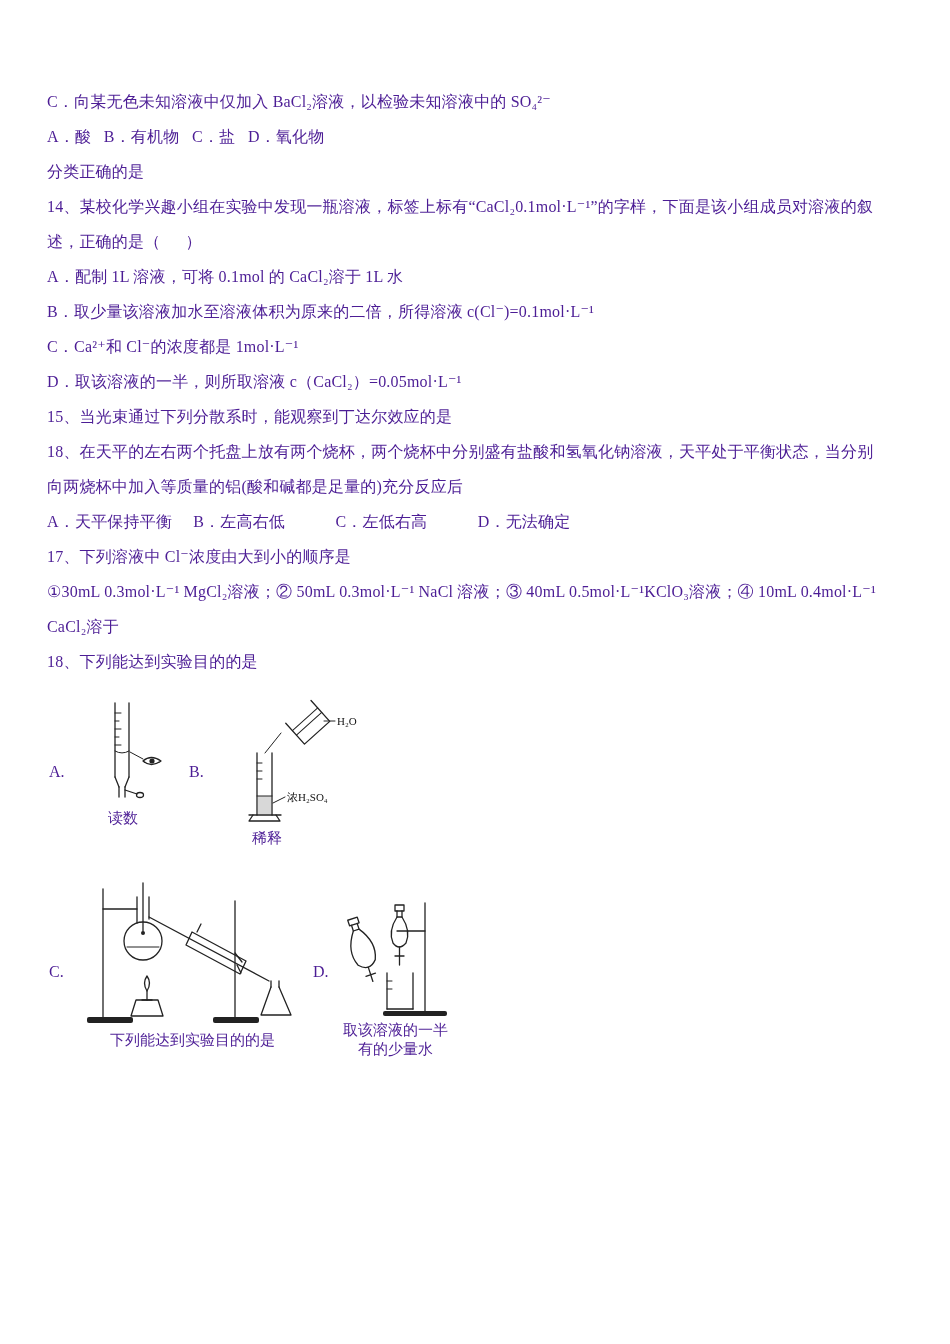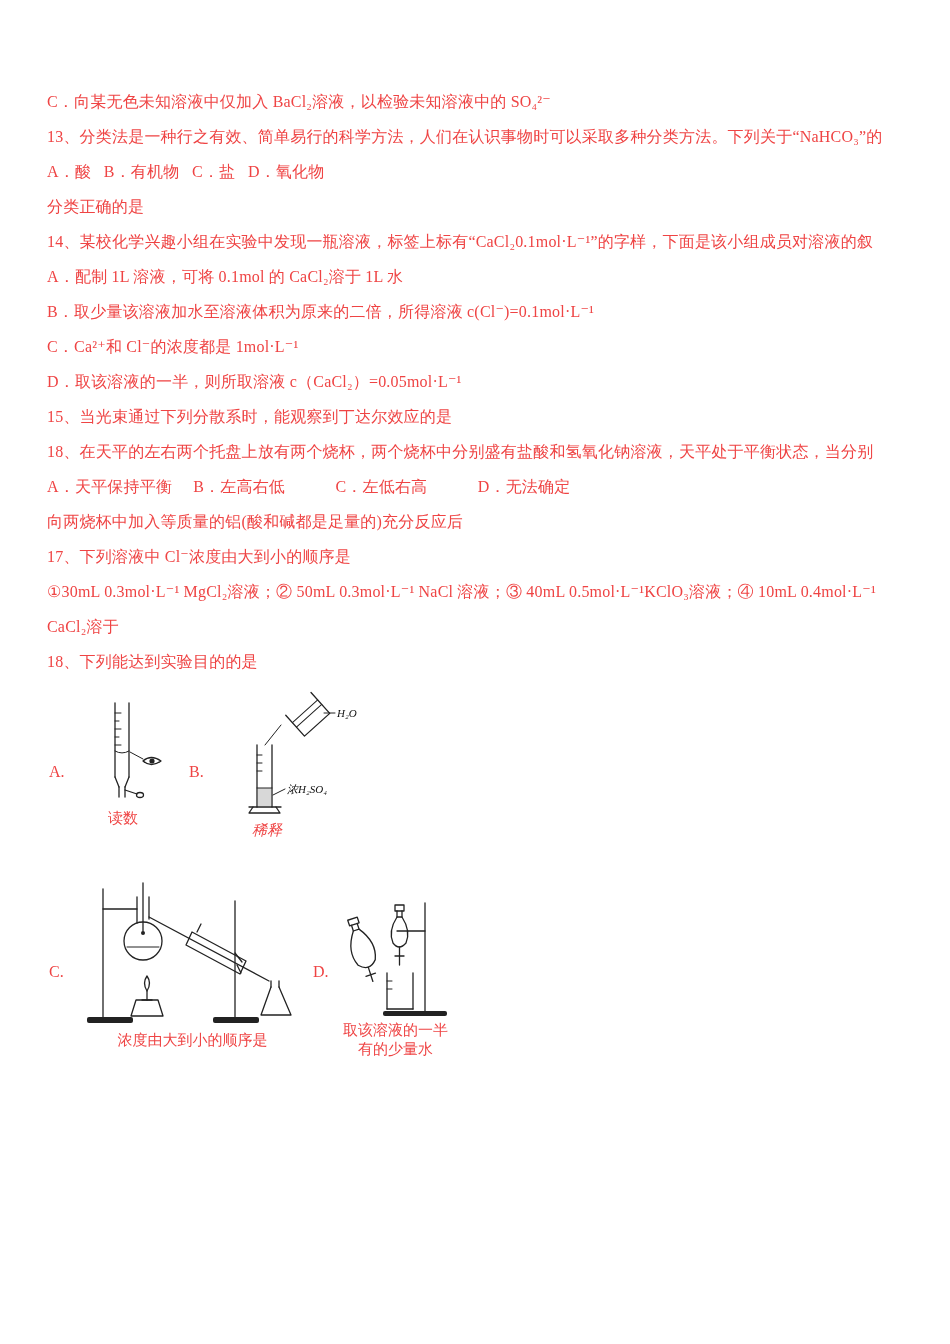--- a/index.html
+++ b/index.html
@@ -1,19 +1,19 @@
 <!DOCTYPE html>
 <html><head>
 <meta charset="utf-8">
 <style>
   * { box-sizing: border-box; }
   html, body { margin: 0; padding: 0; background: #ffffff; }
   .page {
     width: 950px; height: 1344px; margin: 0 auto; background: #ffffff;
-    position: relative; overflow: hidden; color: #ef4444;
+    position: relative; overflow: hidden; color: #4c1d95;
     font-family: "Liberation Serif", "DejaVu Serif", serif;
   }
   .content { position: absolute; left: 47px; top: 84px; right: 44px; }
   .line {
     font-size: 16px; line-height: 35px; white-space: pre-wrap;
     letter-spacing: 0.2px;
   }
   .figs { position: relative; margin-top: 6px; height: 520px; }
   .figlabel { position: absolute; font-size: 16px; }
   .figure { position: absolute; }
@@ -26,32 +26,32 @@
   .blk { fill: #222; stroke: none; }
   .liq { fill: #d8d8d8; stroke: none; }
   .svgtext { font-size: 11px; fill: #111; font-family: "Liberation Serif", "DejaVu Serif", serif; }
 </style>
 </head>
 <body>
 
 <div class="page">
   <div class="content">
     <div class="line">C．向某无色未知溶液中仅加入 BaCl₂溶液，以检验未知溶液中的 SO₄²⁻</div>
-    <div class="line">13、分类法是一种行之有效、简单易行的科学方法，人们在认识事物时可以采取多种分类方法。下列关于“NaHCO₃”的</div>
     <div class="line">A．酸   B．有机物   C．盐   D．氧化物</div>
     <div class="line">分类正确的是</div>
     <div class="line">14、某校化学兴趣小组在实验中发现一瓶溶液，标签上标有“CaCl₂0.1mol·L⁻¹”的字样，下面是该小组成员对溶液的叙</div>
+    <div class="line">述，正确的是（      ）</div>
     <div class="line">A．配制 1L 溶液，可将 0.1mol 的 CaCl₂溶于 1L 水</div>
     <div class="line">B．取少量该溶液加水至溶液体积为原来的二倍，所得溶液 c(Cl⁻)=0.1mol·L⁻¹</div>
     <div class="line">C．Ca²⁺和 Cl⁻的浓度都是 1mol·L⁻¹</div>
     <div class="line">D．取该溶液的一半，则所取溶液 c（CaCl₂）=0.05mol·L⁻¹</div>
     <div class="line">15、当光束通过下列分散系时，能观察到丁达尔效应的是</div>
     <div class="line">18、在天平的左右两个托盘上放有两个烧杯，两个烧杯中分别盛有盐酸和氢氧化钠溶液，天平处于平衡状态，当分别</div>
+    <div class="line">向两烧杯中加入等质量的铝(酸和碱都是足量的)充分反应后</div>
     <div class="line">A．天平保持平衡     B．左高右低            C．左低右高            D．无法确定</div>
-    <div class="line">向两烧杯中加入等质量的铝(酸和碱都是足量的)充分反应后</div>
     <div class="line">17、下列溶液中 Cl⁻浓度由大到小的顺序是</div>
     <div class="line">①30mL 0.3mol·L⁻¹ MgCl₂溶液；② 50mL 0.3mol·L⁻¹ NaCl 溶液；③ 40mL 0.5mol·L⁻¹KClO₃溶液；④ 10mL 0.4mol·L⁻¹</div>
     <div class="line">CaCl₂溶于</div>
     <div class="line">18、下列能达到实验目的的是</div>
 
     <div class="figs">
 
       <span class="figlabel" style="left:2px; top:78px;">A.</span>
       <div class="figure" style="left:36px; top:14px;">
         <svg width="90" height="108" viewBox="0 0 90 108">
@@ -72,21 +72,21 @@
           <g>
             <path class="st" d="M60,62 Q68,55 78,62 Q68,69 60,62 Z"></path>
             <circle class="blk" cx="69" cy="62" r="2.6"></circle>
             <line class="stt" x1="60" y1="60" x2="47" y2="53"></line>
           </g>
         </svg>
         <div class="cap capA">读数</div>
       </div>
 
       <span class="figlabel" style="left:142px; top:78px;">B.</span>
-      <div class="figure" style="left:178px; top:2px;font-style:italic;">
+      <div class="figure" style="left:178px; top:10px;">
         <svg width="132" height="132" viewBox="0 0 132 132">
           <g transform="rotate(-42 82 28)">
             <path class="st" d="M66,14 L66,42 L100,42 L100,14"></path>
             <line class="stt" x1="66" y1="24" x2="100" y2="24"></line>
             <line class="stt" x1="66" y1="30" x2="100" y2="30"></line>
           </g>
           <line class="stt" x1="56" y1="38" x2="40" y2="58"></line>
           <line class="stt" x1="99" y1="26" x2="110" y2="26"></line>
           <text class="svgtext" x="112" y="30">H₂O</text>
           <line class="st" x1="32" y1="58" x2="32" y2="120"></line>
@@ -124,21 +124,21 @@
           <rect class="blk" x="128" y="136" width="46" height="6" rx="2"></rect>
           <line class="st" x1="150" y1="72" x2="157" y2="81"></line>
           <line class="st" x1="186" y1="100" x2="186" y2="106"></line>
           <line class="st" x1="194" y1="100" x2="194" y2="106"></line>
           <path class="st" d="M186,106 L176,134 L206,134 L194,106"></path>
           <path class="st" d="M46,135 L78,135 L73,119 L51,119 Z"></path>
           <line class="st" x1="57" y1="119" x2="67" y2="119"></line>
           <line class="st" x1="62" y1="119" x2="62" y2="110"></line>
           <path class="st" d="M62,110 Q57,102 62,95 Q67,102 62,110 Z"></path>
         </svg>
-        <div class="cap">浓度由大到小的顺序是</div>
+        <div class="cap">下列能达到实验目的的是</div>
       </div>
 
       <span class="figlabel" style="left:266px; top:278px;">D.</span>
       <div class="figure" style="left:286px; top:206px;">
         <svg width="125" height="128" viewBox="0 0 125 128">
           <g transform="rotate(-18 30 60)">
             <rect class="st" x="25" y="26" width="10" height="6"></rect>
             <line class="st" x1="27" y1="32" x2="27" y2="38"></line>
             <line class="st" x1="33" y1="32" x2="33" y2="38"></line>
             <path class="st" d="M27,38 Q14,56 21,72 Q30,82 39,72 Q46,56 33,38 Z"></path>

